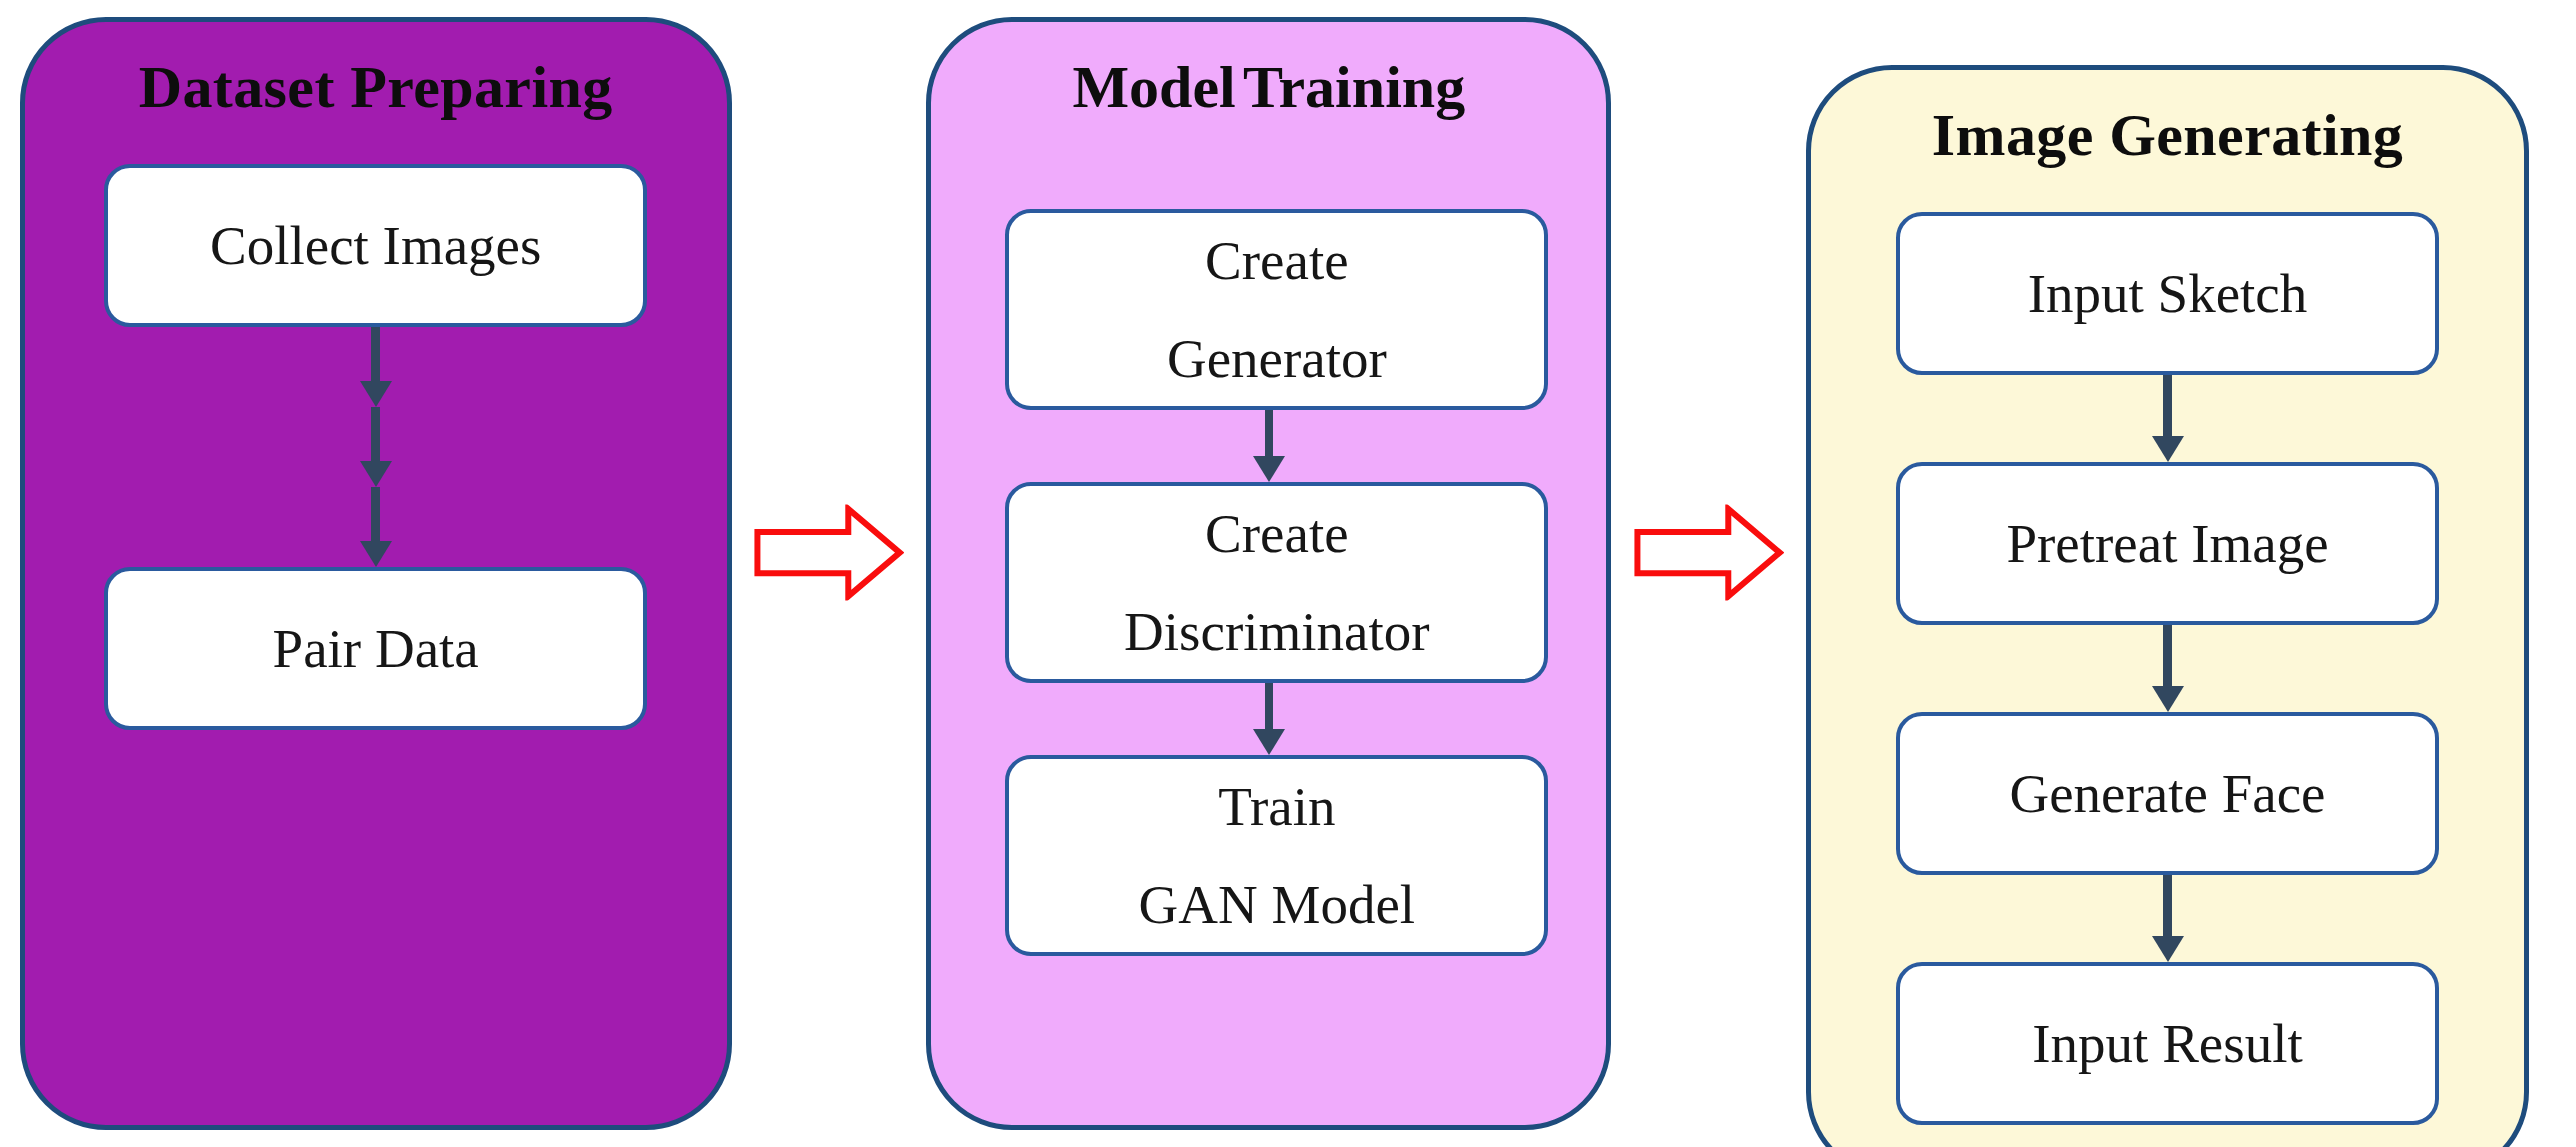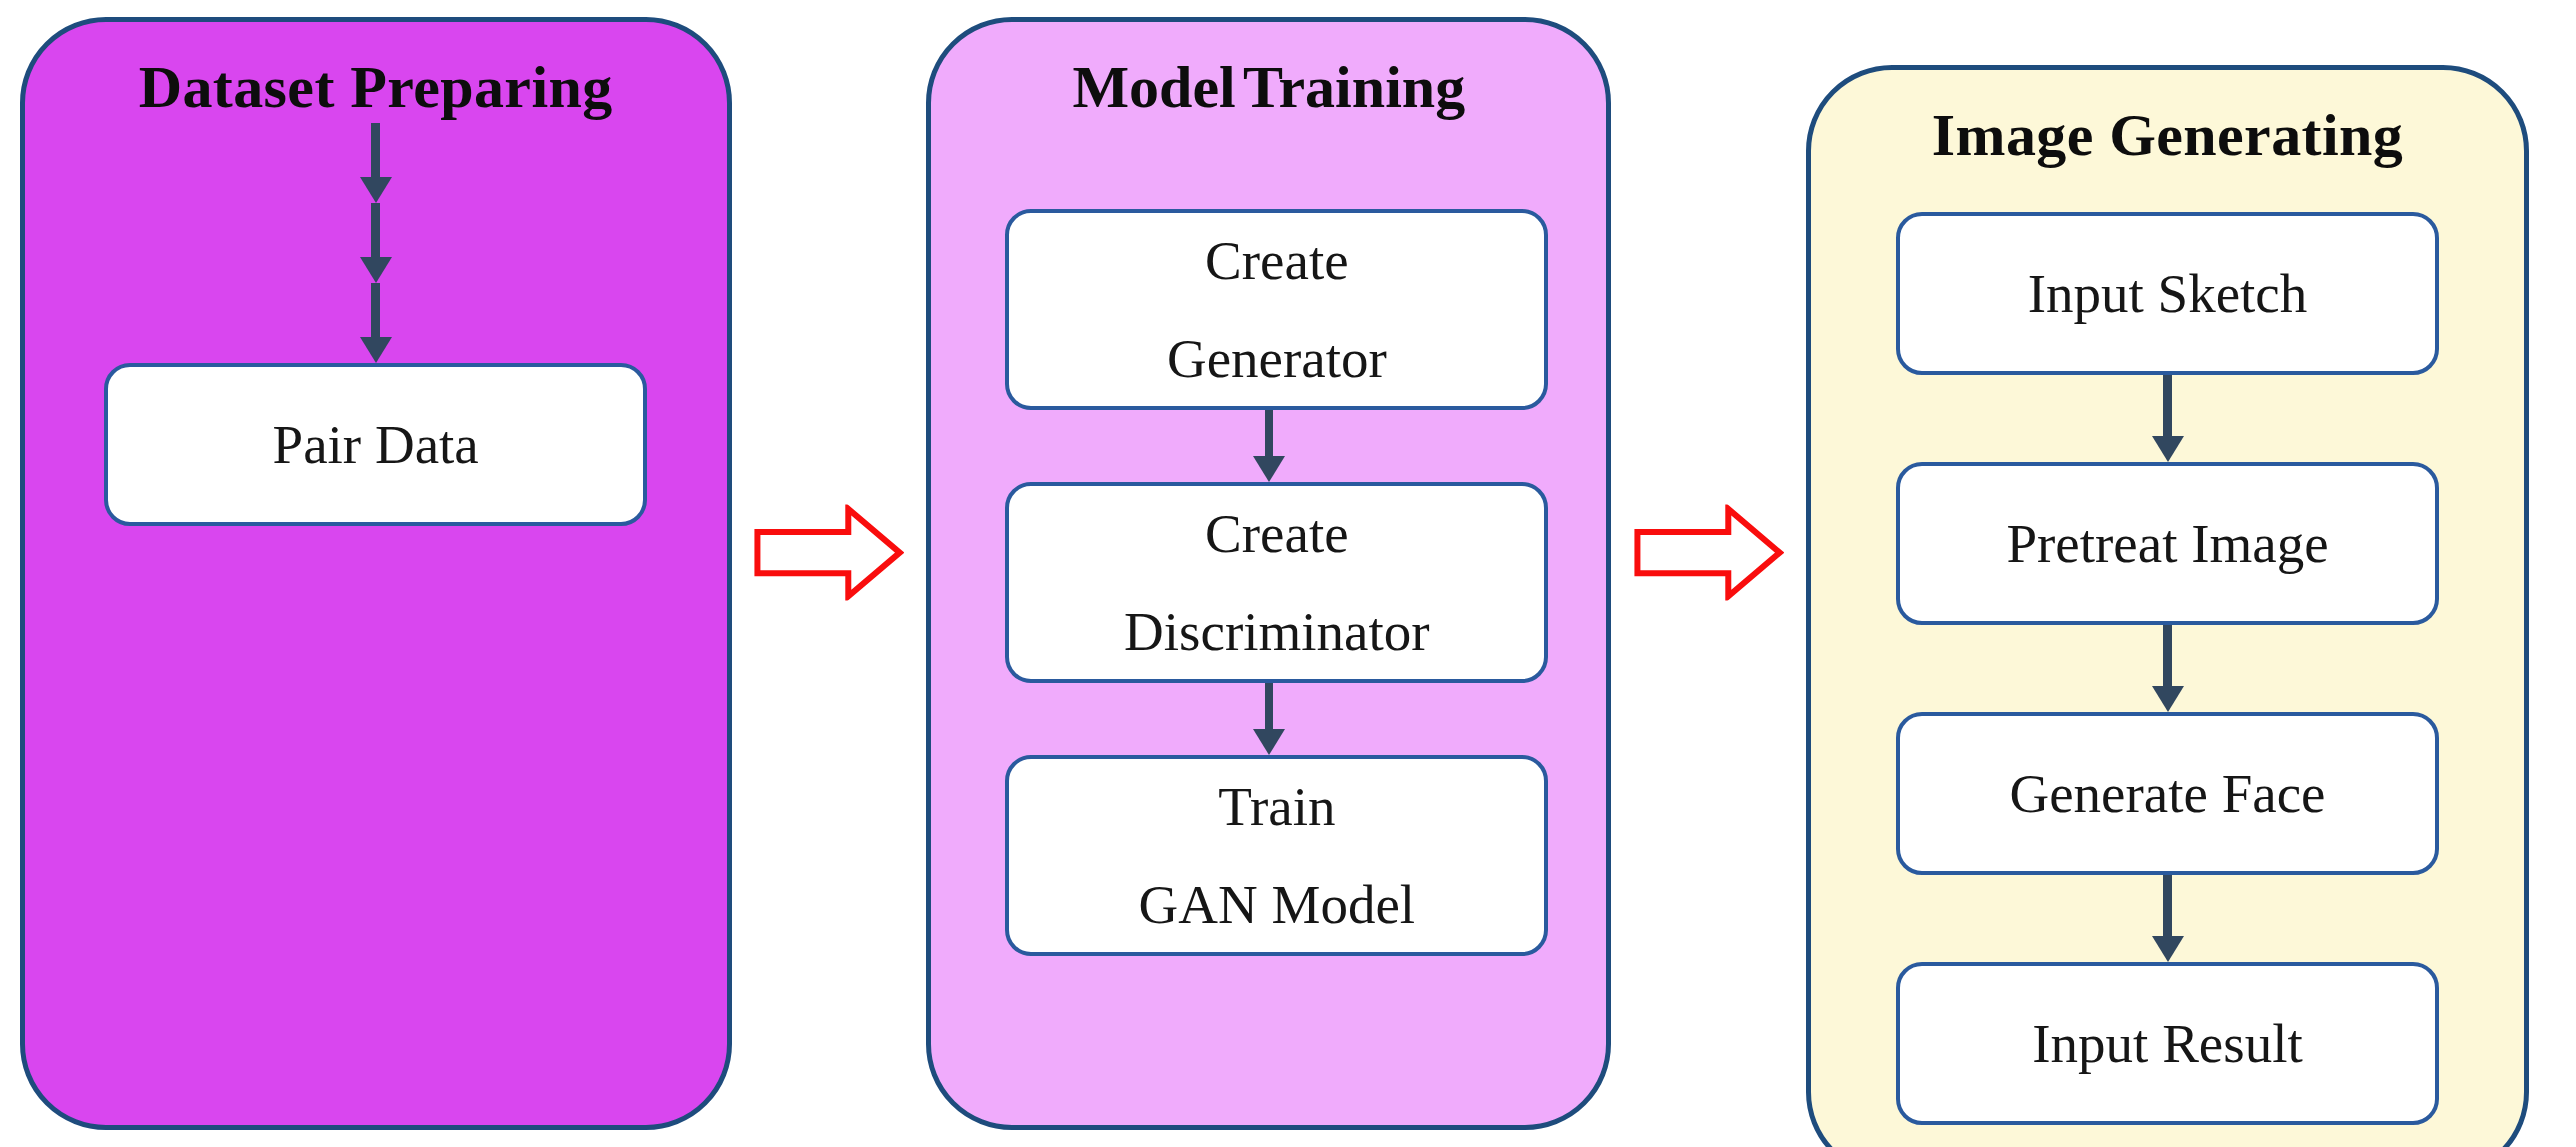--- a/index.html
+++ b/index.html
@@ -93,23 +93,26 @@
     align-items: center;
     justify-content: center;
   }
   .big-arrow { transform: translateY(-21.4px); }
 </style>
 </head>
 <body>
 
 <div class="canvas">
 
-  <section class="panel p1" style="background-color: #d946ef;">
+  <section class="panel p1" style="background-color: #a21caf;">
     <h2 class="panel-title">Dataset Preparing</h2>
 
+    <div class="step-box single first">
+      <span>Collect Images</span>
+    </div>
     <div class="connector">
       <div class="shaft"></div>
       <div class="head"></div>
     </div>
     <div class="connector">
       <div class="shaft"></div>
       <div class="head"></div>
     </div>
     <div class="connector">
       <div class="shaft"></div>

